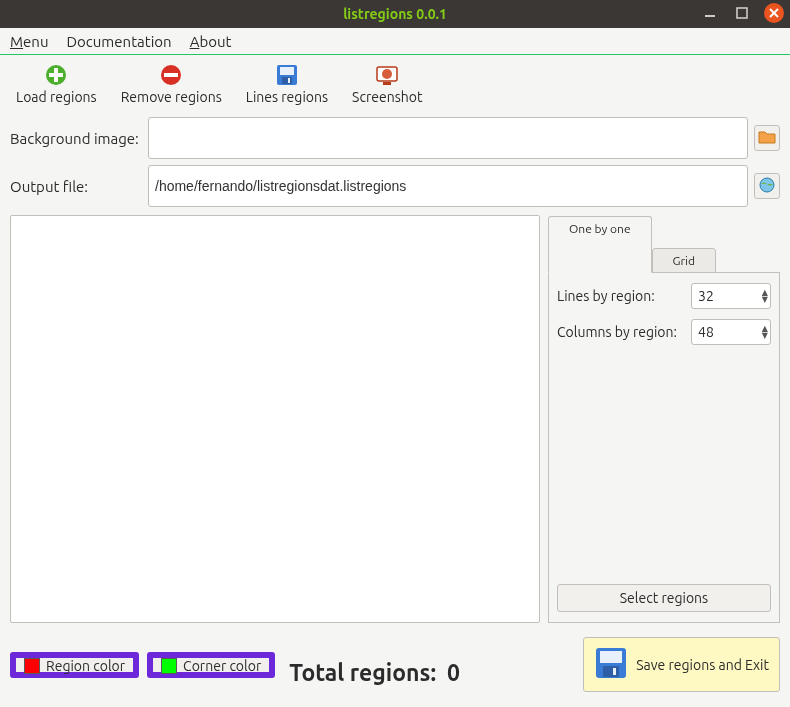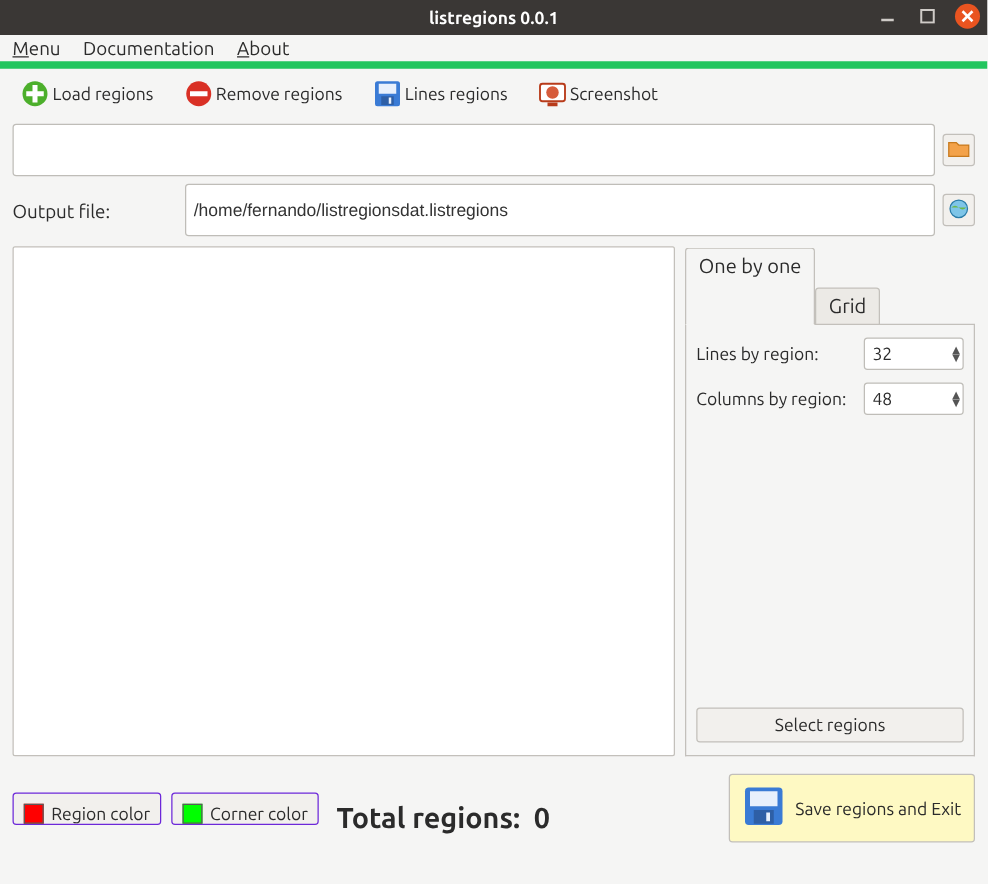--- a/index.html
+++ b/index.html
@@ -10,21 +10,21 @@
     background: #f5f5f4;
     color: #2b2b2b;
     width: 790px;
     height: 707px;
     overflow: hidden;
   }
 
   
   .titlebar {
     background: #3a3735;
-    color: #ffffff;
+    color: #84cc16;
     height: 28px;
     display: flex;
     align-items: center;
     justify-content: center;
     position: relative;
     font-size: 14px;
     font-weight: bold;
   }
   .titlebar .controls {
     position: absolute;
@@ -45,36 +45,36 @@
   .titlebar .ctrl.close { background: #e95420; color: #fff; }
 
   
   .menubar {
     height: 27px;
     display: flex;
     align-items: center;
     gap: 18px;
     padding: 0 10px;
     background: #f5f5f4;
-    border-bottom: 6px solid #22c55e;
+    border-bottom: 1px solid #22c55e;
     font-size: 15px;
   }
   .menubar .mitem { cursor: pointer; }
   .menubar .mitem .u { text-decoration: underline; }
 
   
   .toolbar {
     display: flex;
     gap: 20px;
     padding: 6px 14px 6px 14px;
     align-items: flex-start;
   }
   .tbtn {
     display: flex;
-    flex-direction: row;
+    flex-direction: column;
     align-items: center;
     gap: 2px;
     cursor: pointer;
     font-size: 14px;
     padding: 2px 2px;
   }
   .tbtn .ic { width: 24px; height: 24px; display:flex; align-items:center; justify-content:center; }
 
   
   .form {
@@ -126,22 +126,22 @@
     width: 232px;
     display: flex;
     flex-direction: column;
     background: #f5f5f4;
   }
   .tabs {
     display: flex;
     border-bottom: 1px solid #c3c0bb;
   }
   .tab {
-    padding: 5px 10px;
-    font-size: 16px;
+    padding: 5px 20px;
+    font-size: 12px;
     cursor: pointer;
     border: 1px solid transparent;
     border-bottom: none;
     position: relative;
     top: 1px;
   }
   .tab.active {
     background: #f5f5f4;
     border-color: #c3c0bb;
     border-bottom: 1px solid #f5f5f4;
@@ -185,23 +185,23 @@
   
   .footer {
     display:flex;
     align-items:center;
     padding: 14px 10px;
     gap: 8px;
   }
   .colorbtn {
     height: 26px;
     background:#f2f0ed;
-    border:1px solid #6d28d9;
+    border:6px solid #6d28d9;
     border-radius:3px;
-    display:flex; align-items:flex-end; gap:6px;
+    display:flex; align-items:flex-start; gap:6px;
     padding: 0 8px;
     cursor:pointer;
     font-size:14px;
   }
   .swatch { width:16px; height:16px; border:1px solid #5a5a5a; }
   .total {
     font-size: 23px;
     font-weight: bold;
     margin-left: 6px;
     margin-top: 16px;
@@ -287,20 +287,21 @@
           <circle cx="11" cy="10" r="5" fill="#d65c3c"></circle>
           <rect x="7" y="18" width="8" height="3" fill="#b83b1a"></rect>
         </svg>
     </span>
     <span>Screenshot</span>
   </div>
 </div>
 
 <div class="form">
   <div class="frow">
+    <label class="fld">Background image:</label>
     <input class="finput" value="" style="">
     <div class="ibtn">
       <span>
         <svg width="18" height="16">
             <path d="M1 3 h6 l2 2 h8 v9 h-16 z" fill="#f3a24a" stroke="#c77a1e"></path>
           </svg>
       </span>
     </div>
   </div>
   <div class="frow">

